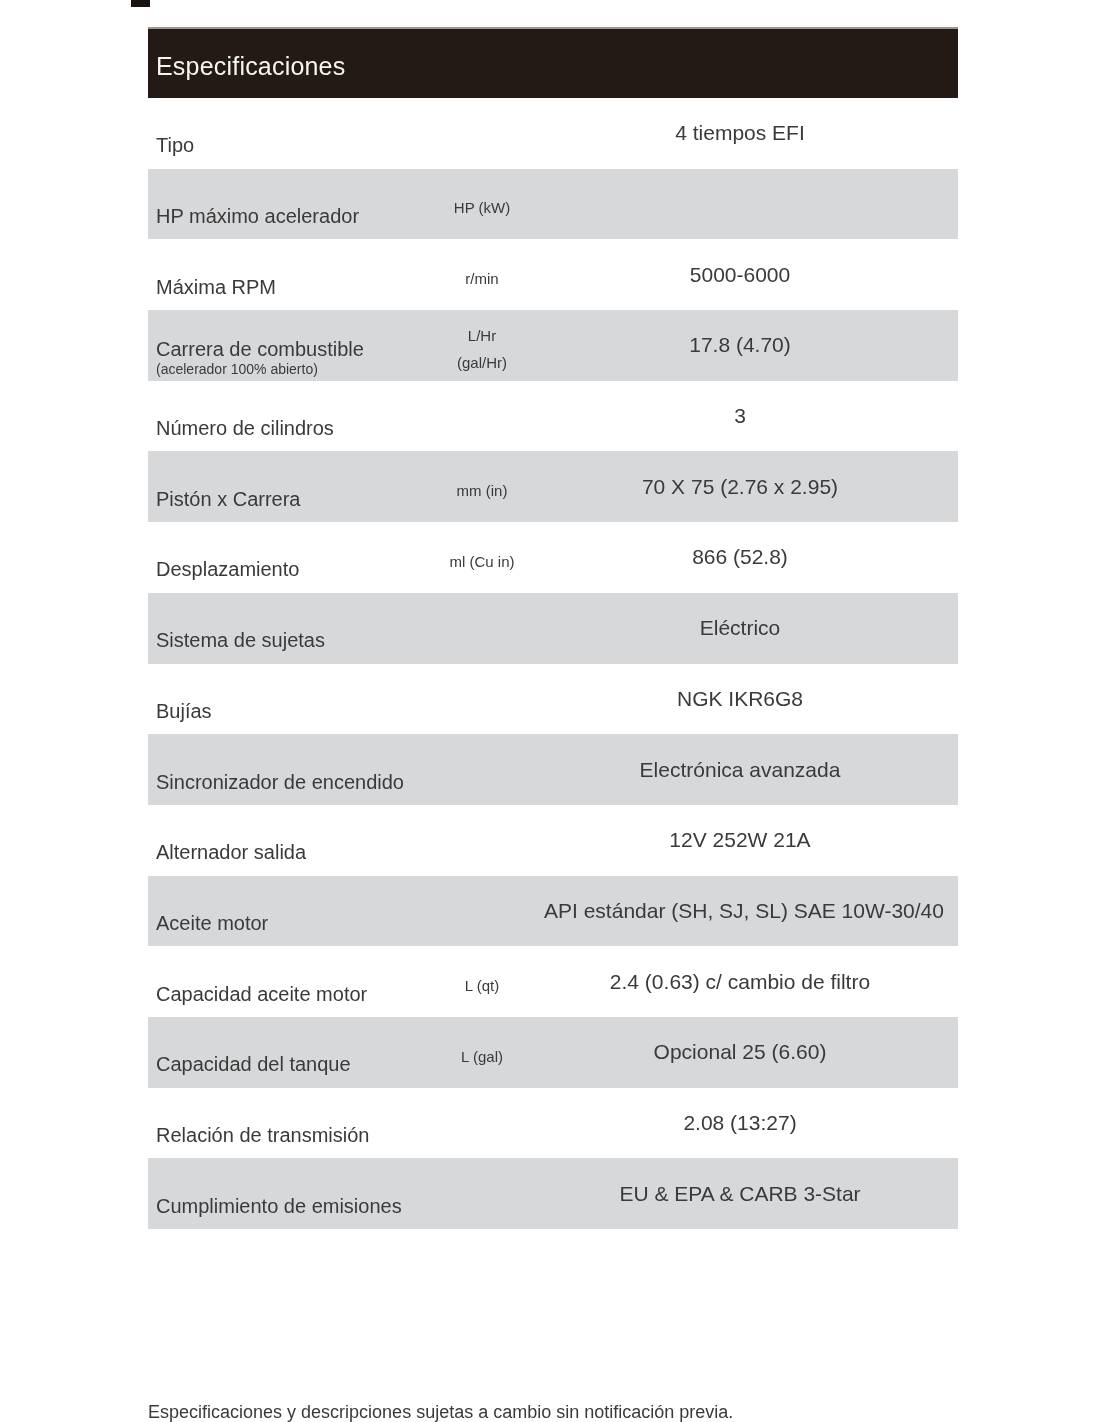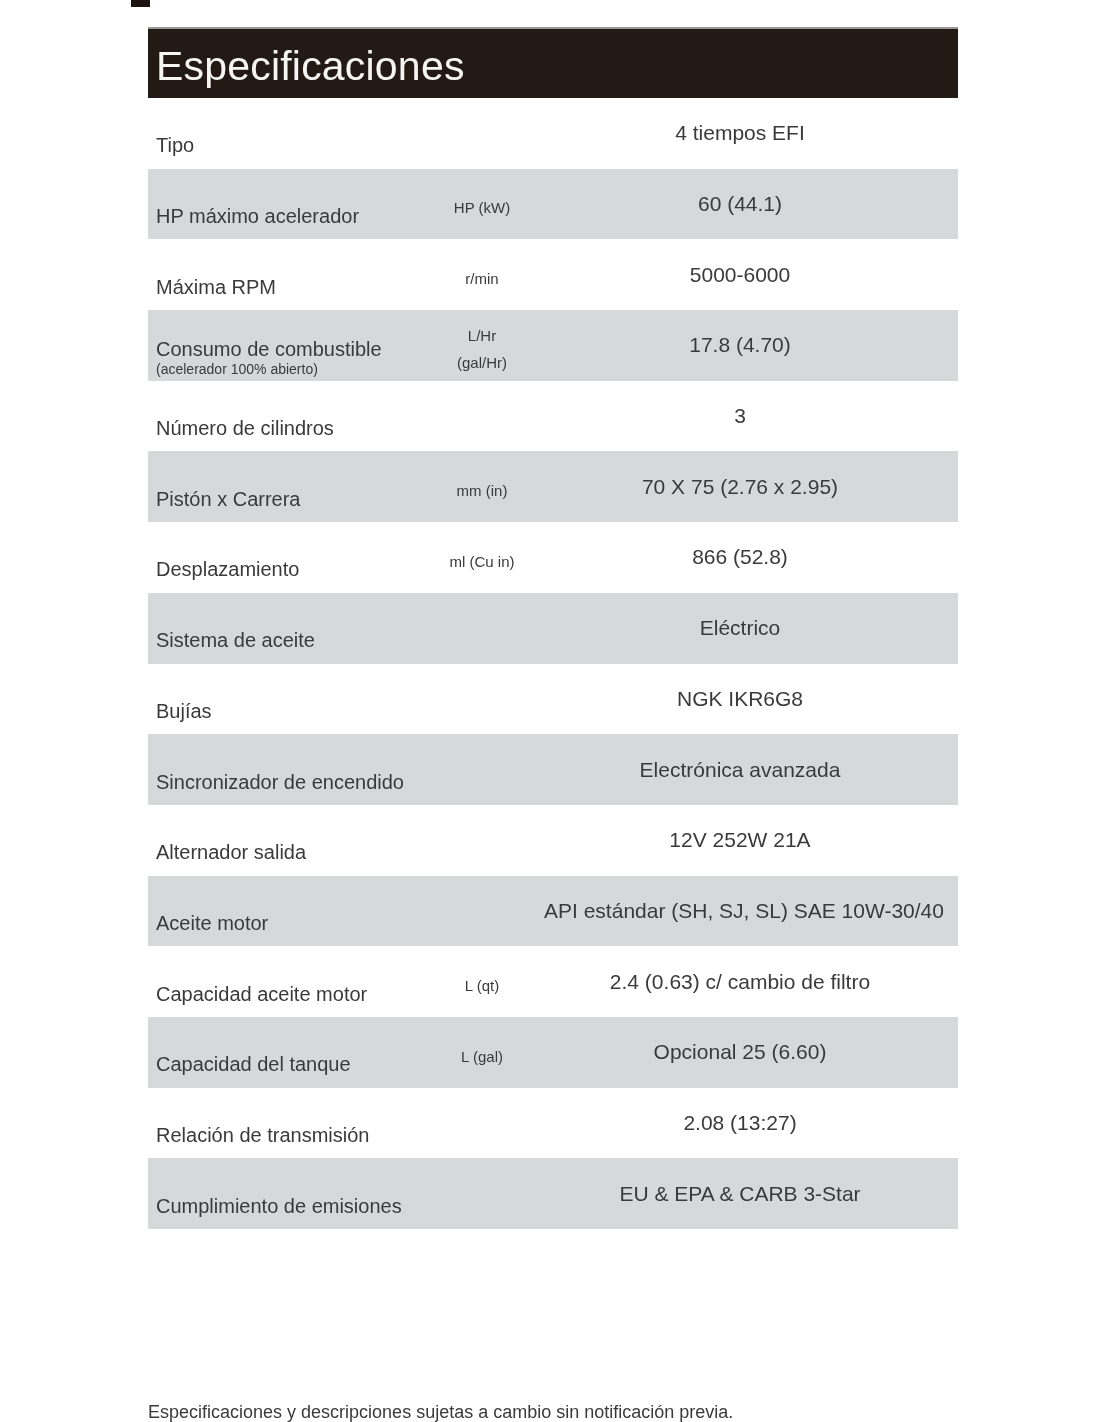--- a/index.html
+++ b/index.html
@@ -25,21 +25,21 @@
     position:absolute; left:148px; top:27px; width:810px;
   }
   .spec-header{
     height:71px;
     background:var(--header-bg);
     border-top:2px solid var(--edge-line);
     display:flex; align-items:center;
     padding-left:8px; padding-top:6px;
   }
   .spec-title{
-    font-size:41px;
+    font-size:25px;
     color:var(--header-text);
     letter-spacing:0.2px;
   }
   .spec-table{ width:100%; }
   .spec-row{
     display:grid;
     grid-template-columns:272px 124px 1fr;
     align-items:center;
     height:70.7px;
   }
@@ -92,41 +92,38 @@
   </div>
 
   <div class="spec-row">
     <div class="label-cell">
       <div class="label">HP máximo acelerador</div>
       <div class="sublabel"></div>
     </div>
     <div class="unit-cell">
           <div class="unit-line">HP (kW)</div>
         </div>
-    <div class="value-cell">
-      <div class="value">60 (44.1)</div>
-    </div>
   </div>
 
   <div class="spec-row">
     <div class="label-cell">
       <div class="label">Máxima RPM</div>
       <div class="sublabel"></div>
     </div>
     <div class="unit-cell">
           <div class="unit-line">r/min</div>
         </div>
     <div class="value-cell">
       <div class="value">5000-6000</div>
     </div>
   </div>
 
   <div class="spec-row">
     <div class="label-cell">
-      <div class="label">Consumo de combustible</div>
+      <div class="label">Carrera de combustible</div>
       <div class="sublabel">(acelerador 100% abierto)</div>
     </div>
     <div class="unit-cell">
           <div class="unit-line">L/Hr</div>
           <div class="unit-line">(gal/Hr)</div>
         </div>
     <div class="value-cell">
       <div class="value">17.8 (4.70)</div>
     </div>
   </div>
@@ -164,21 +161,21 @@
           <div class="unit-line">ml (Cu in)</div>
         </div>
     <div class="value-cell">
       <div class="value">866 (52.8)</div>
     </div>
   </div>
 
 
   <div class="spec-row">
     <div class="label-cell">
-      <div class="label">Sistema de aceite</div>
+      <div class="label">Sistema de sujetas</div>
       <div class="sublabel"></div>
     </div>
     <div class="unit-cell"></div>
     <div class="value-cell">
       <div class="value">Eléctrico</div>
     </div>
   </div>
 
   <div class="spec-row">
     <div class="label-cell">

